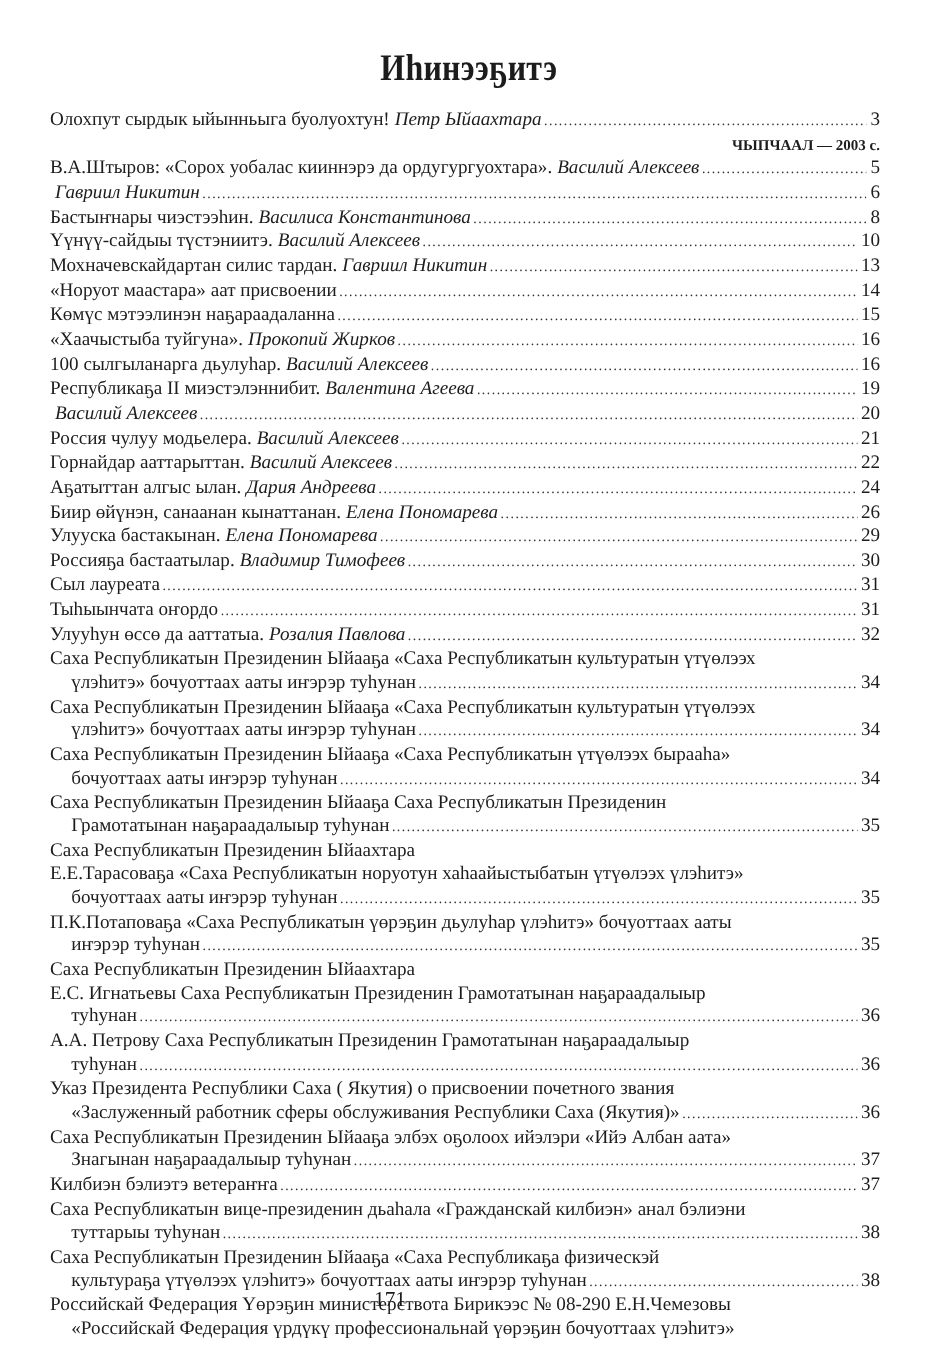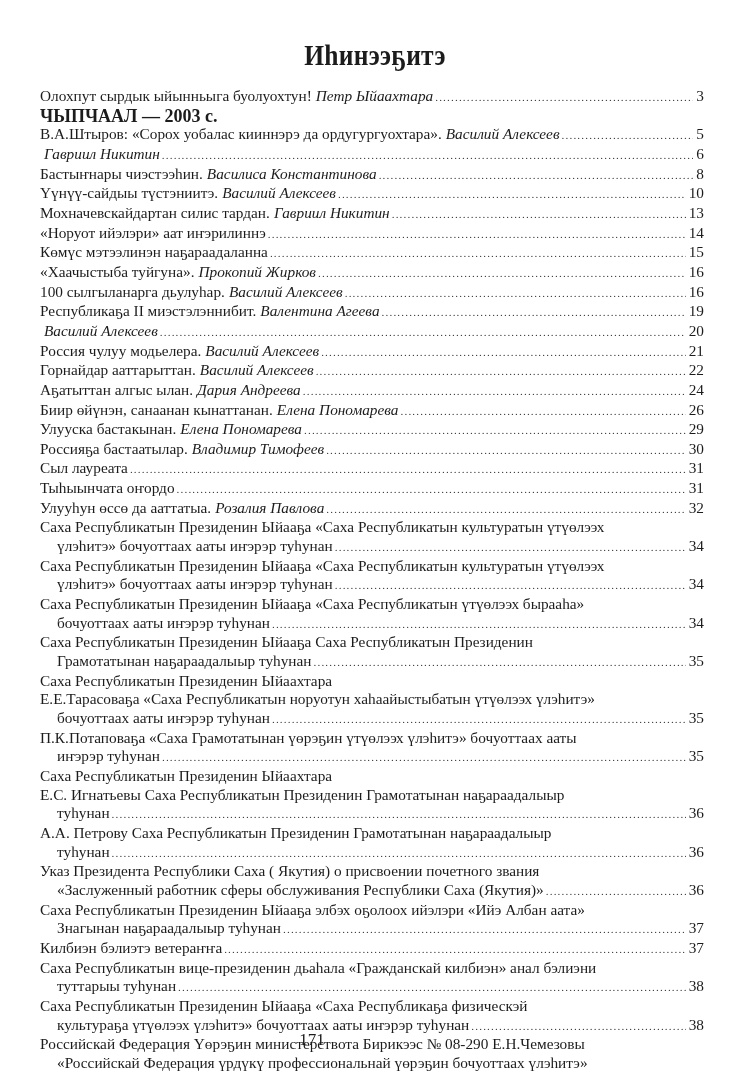--- a/index.html
+++ b/index.html
@@ -10,21 +10,21 @@
   .title {
     position:absolute; left:0; width:750px; top:38px; text-align:center;
     font-size:30px; font-weight:bold; letter-spacing:0.3px;
     transform:scaleX(0.85); transform-origin:center;
   }
   .toc {
     position:absolute; left:40px; top:87px; width:664px;
     font-size:15.3px; line-height:18.65px;
   }
   .section-head {
-    text-align:left; font-weight:bold; font-size:18px; line-height:18.65px;
+    text-align:right; font-weight:bold; font-size:12px; line-height:18.65px;
   }
   .entry { position:relative; }
   .entry .line { display:flex; align-items:baseline; white-space:nowrap; }
   .entry .line.cont { padding-left:17px;text-align:center; }
   .entry .txt { flex:0 0 auto; }
   .entry .author { font-style:italic; }
   .entry .dots {
     flex:1 1 auto; overflow:hidden; margin:0 3px 0 2px; letter-spacing:1.2px;
     font-size:11px; color:#333;
   }
@@ -88,21 +88,21 @@
       <div class="entry">
         <div class="line">
           <span class="txt">Мохначевскайдартан силис тардан.</span>
           <span class="author" style="margin-left: 4px;">Гавриил Никитин</span>
           <span class="dots"></span>
           <span class="page">13</span>
         </div>
       </div>
       <div class="entry">
         <div class="line">
-          <span class="txt">«Норуот ийэлэри» аат иҥэрилиннэ</span>
+          <span class="txt">«Норуот маастара» аат присвоении</span>
           <span class="dots"></span>
           <span class="page">14</span>
         </div>
       </div>
       <div class="entry">
         <div class="line">
           <span class="txt">Көмүс мэтээлинэн наҕараадаланна</span>
           <span class="dots"></span>
           <span class="page">15</span>
         </div>
@@ -258,21 +258,21 @@
           <span class="txt">Е.Е.Тарасоваҕа «Саха Республикатын норуотун хаһаайыстыбатын үтүөлээх үлэһитэ»</span>
         </div>
         <div class="line cont">
           <span class="txt">бочуоттаах ааты иҥэрэр туһунан</span>
           <span class="dots"></span>
           <span class="page">35</span>
         </div>
       </div>
       <div class="entry">
         <div class="line">
-          <span class="txt">П.К.Потаповаҕа «Саха Грамотатынан үөрэҕин үтүөлээх үлэһитэ»  бочуоттаах ааты</span>
+          <span class="txt">П.К.Потаповаҕа «Саха Республикатын үөрэҕин дьулуһар үлэһитэ»  бочуоттаах ааты</span>
         </div>
         <div class="line cont">
           <span class="txt">иҥэрэр туһунан</span>
           <span class="dots"></span>
           <span class="page">35</span>
         </div>
       </div>
       <div class="entry">
         <div class="line">
           <span class="txt">Саха Республикатын Президенин Ыйаахтара</span>

